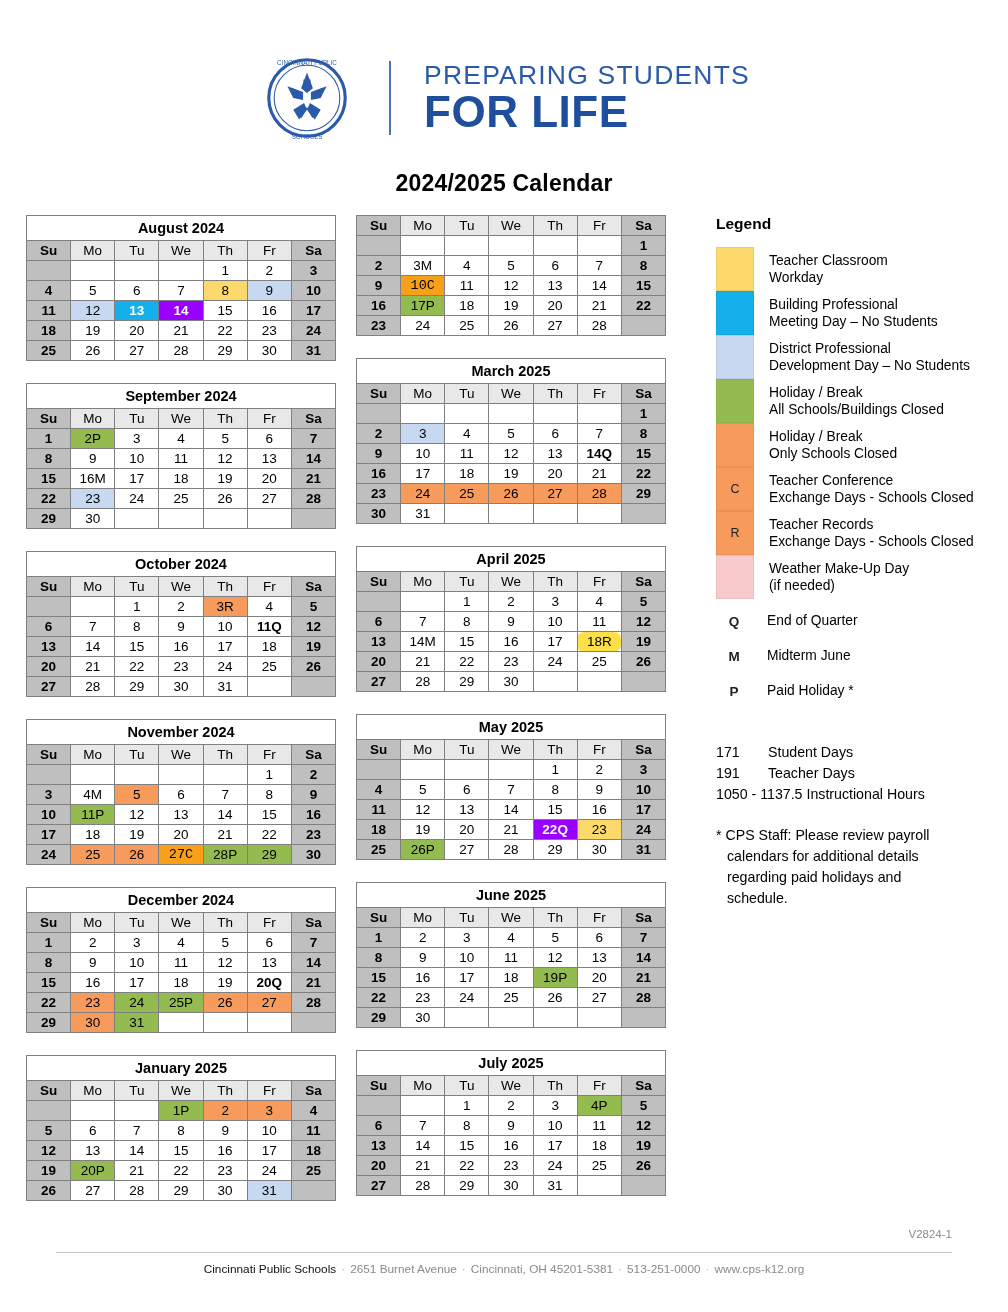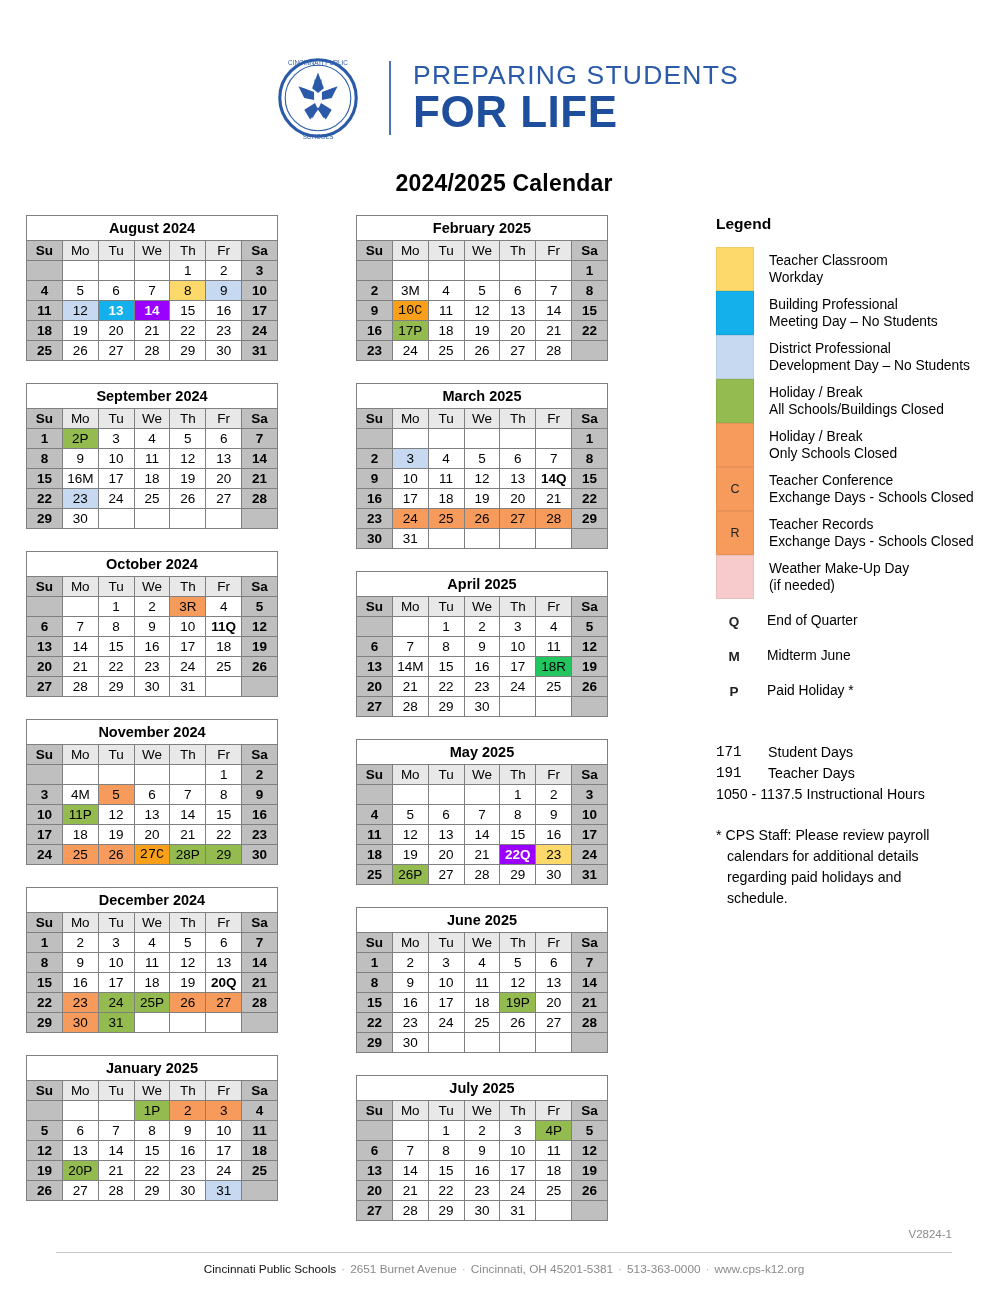--- a/index.html
+++ b/index.html
@@ -7,21 +7,21 @@
     width:1008px;height:1312px;
     background:#ffffff;
     font-family:"Liberation Sans", sans-serif;
     color:#000;
     position:relative;
     overflow:hidden;
   }
   
   .header{
     display:flex;align-items:center;justify-content:center;
-    gap:22px;
+    gap:33px;
     padding-top:48px;
     height:100px;
   }
   .logo-mark{width:98px;height:98px;position:relative;}
   .logo-divider{width:2px;height:74px;background:#2b5ba8;opacity:.85;}
   .logo-text{display:flex;flex-direction:column;justify-content:center;line-height:1;}
   .logo-text .l1{
     font-size:26.5px;letter-spacing:1.2px;color:#2b5ba8;font-weight:400;
   }
   .logo-text .l2{
@@ -36,21 +36,21 @@
     position:absolute;top:215px;left:0;width:1008px;
   }
   .col{position:absolute;top:0;}
   .col-a{left:26px;width:310px;}
   .col-b{left:356px;width:310px;}
   .col-c{left:716px;width:300px;}
 
   
   table.month{
     border-collapse:collapse;
-    width:252px;
+    width:310px;
     table-layout:fixed;
     margin-bottom:22px;
     border:1px solid #808080;
     background:#fff;
   }
   table.month caption{
     caption-side:top;
     font-size:14.5px;font-weight:700;
     padding:4px 0 4px;
     background:#fff;
@@ -76,21 +76,21 @@
   td.bold{font-weight:700;}
   
   td.c-first{background:#9900FF;color:#fff;font-weight:700;}
   td.c-work{background:#FCD96A;}
   td.c-dpd{background:#C6D9F0;}
   td.c-bpd{background:#13B0EC;color:#fff;font-weight:700;}
   td.c-holall{background:#94BB50;}
   td.c-holsch{background:#F79B5C;}
   td.c-conf{background:#F9A01B;font-family:Liberation Mono, monospace;}
   td.c-rec{background:#F79B5C;}
-  td.c-weather{background:#22c55e;}
+  td.c-weather{background:#fde047;border-radius:7px;}
 
   
   .legend-title{font-size:15.5px;font-weight:700;margin-bottom:14px;}
   .legend-list{margin:0;padding:0;}
   .legend-row{display:flex;align-items:stretch;margin-bottom:0;}
   .legend-swatch{
     width:36px;min-height:42px;flex:0 0 36px;
     display:flex;align-items:center;justify-content:center;
     font-size:12.5px;color:#222;
     border:1px solid rgba(0,0,0,.06);
@@ -100,21 +100,21 @@
     padding-left:15px;font-size:13.8px;line-height:17.5px;
     display:flex;flex-direction:column;justify-content:center;
   }
   .legend-row.spaced{margin-top:9px;}
   .legend-row.spaced .legend-swatch{min-height:26px;}
 
   
   .notes{margin-top:38px;}
   .notes-title{font-size:15.5px;font-weight:700;margin-bottom:16px;}
   .note-line{display:flex;font-size:14.2px;line-height:21px;}
-  .note-num{width:52px;flex:0 0 52px;font-family:Liberation Mono, monospace;}
+  .note-num{width:52px;flex:0 0 52px;}
   .note-full{font-size:14.2px;line-height:21px;}
   .note-star{margin-top:20px;font-size:14.2px;line-height:21px;}
   .note-star .ind{display:block;padding-left:11px;}
 
   
   .version{
     position:absolute;left:0;top:1228px;width:952px;text-align:right;
     font-size:11.5px;color:#8a8a8a;
   }
   .footer-rule{
@@ -526,21 +526,20 @@
             <td class="">29</td>
             <td class="">30</td>
             <td class="c-dpd">31</td>
             <td class="blank we"></td>
           </tr>
         </tbody>
       </table>
     </div>
   <div class="col col-b">
       <table class="month">
-        <caption>February 2025</caption>
         <thead>
           <tr>
             <th class="we">Su</th>
             <th>Mo</th>
             <th>Tu</th>
             <th>We</th>
             <th>Th</th>
             <th>Fr</th>
             <th class="we">Sa</th>
           </tr>
@@ -1002,14 +1001,14 @@
         <span class="ind">regarding paid holidays and</span>
         <span class="ind">schedule.</span>
       </div>
     </div>
   </div>
 </div>
 
 <div class="version">V2824-1</div>
 <div class="footer-rule"></div>
 <div class="footer-text">
-  <b>Cincinnati Public Schools</b><span class="sep">·</span><span>2651 Burnet Avenue</span><span class="sep">·</span><span>Cincinnati, OH 45201-5381</span><span class="sep">·</span><span>513-363-0000</span><span class="sep">·</span><span>www.cps-k12.org</span>
+  <b>Cincinnati Public Schools</b><span class="sep">·</span><span>2651 Burnet Avenue</span><span class="sep">·</span><span>Cincinnati, OH 45201-5381</span><span class="sep">·</span><span>513-251-0000</span><span class="sep">·</span><span>www.cps-k12.org</span>
 </div>
 
 </body></html>

